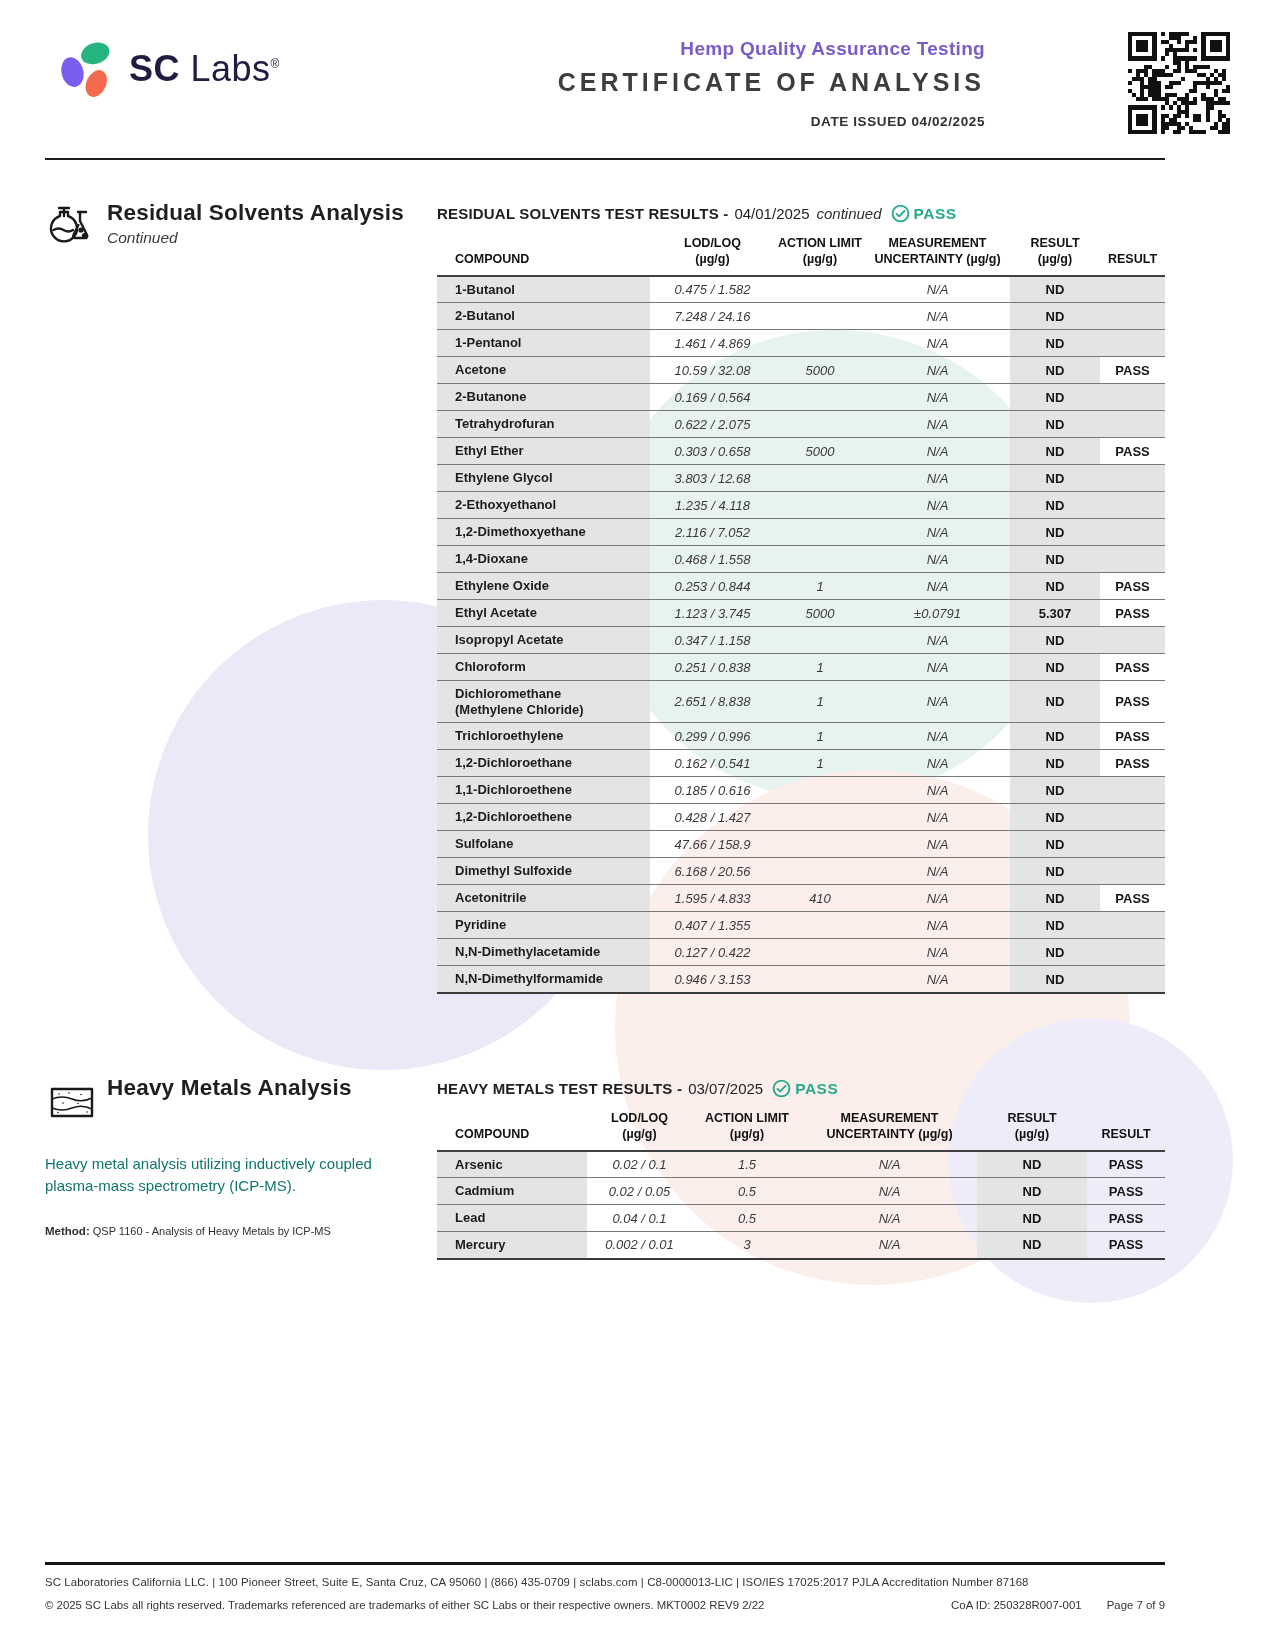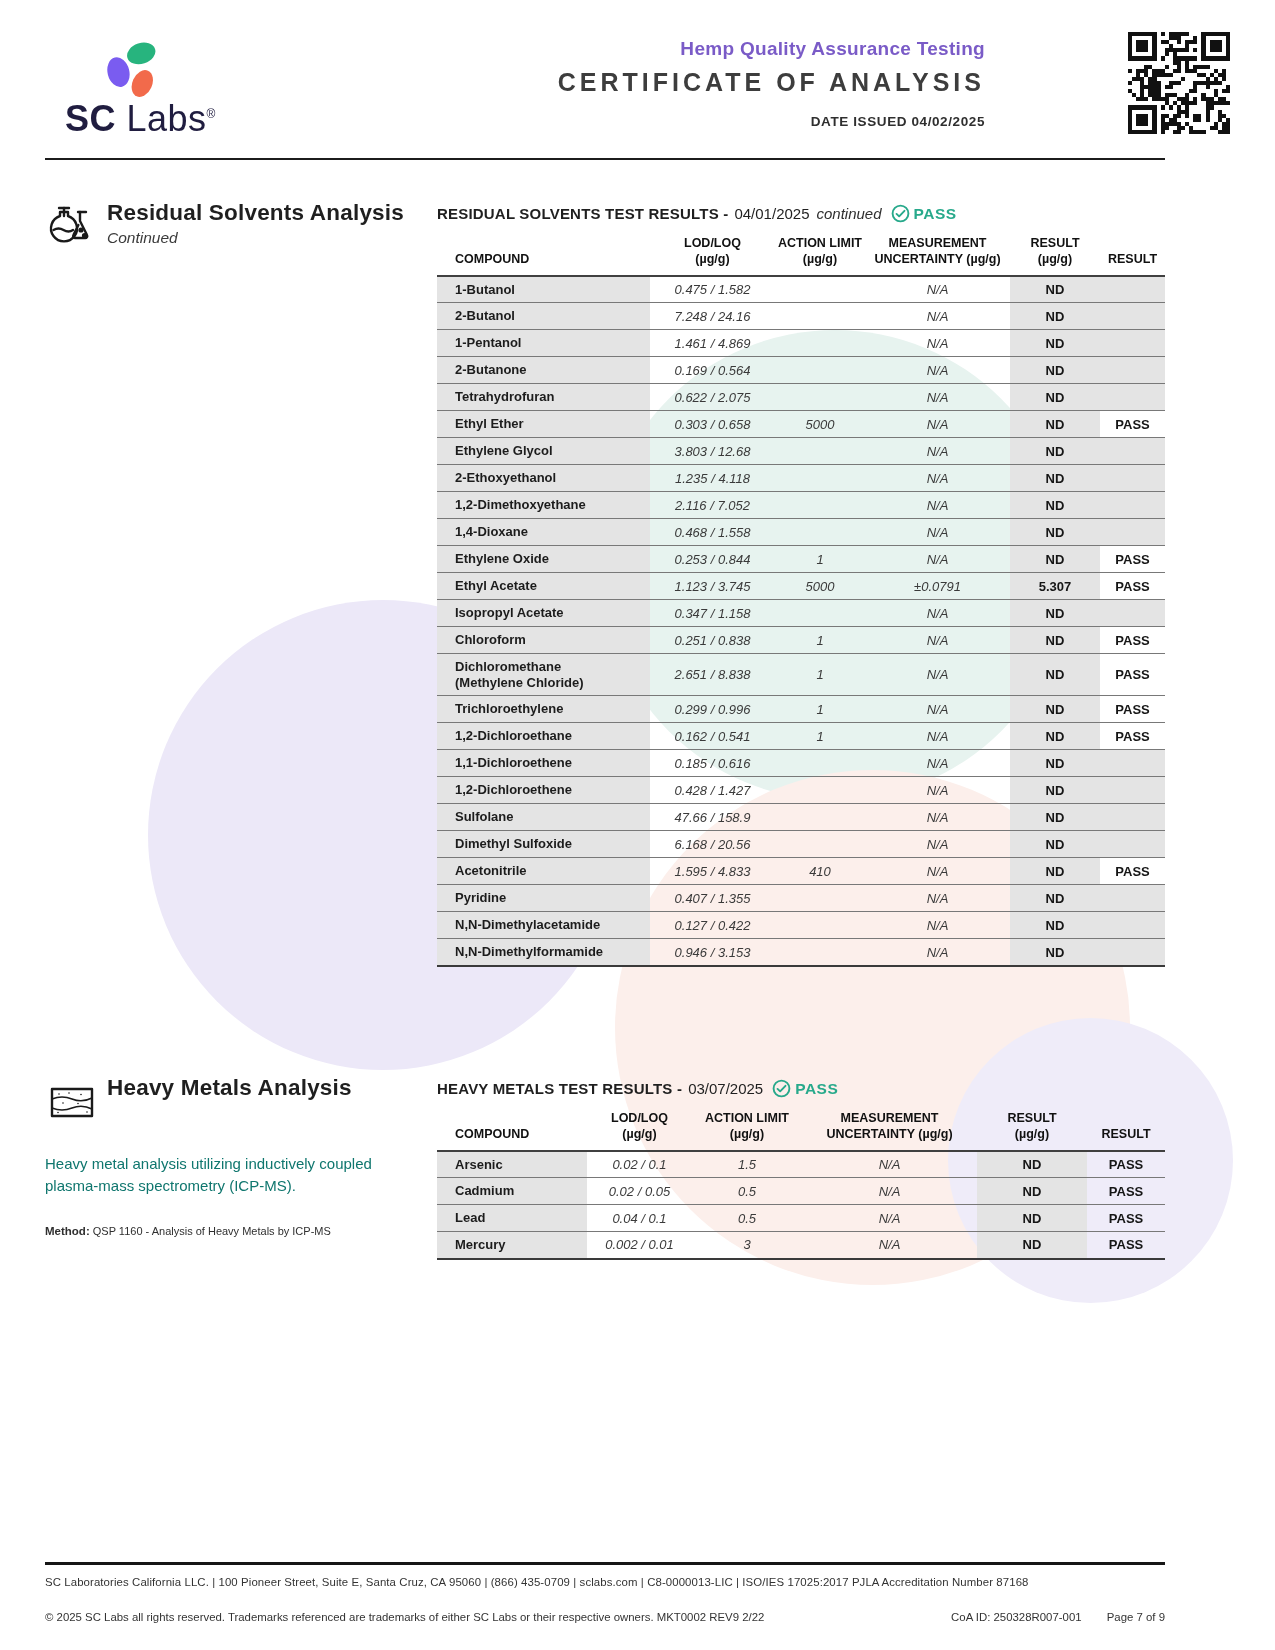--- a/index.html
+++ b/index.html
@@ -11,21 +11,21 @@
   .bg-circle { position:absolute; border-radius:50%; z-index:0; }
   .bg-teal     { left:600px; top:330px;  width:470px; height:470px; background:#e7f3ef; }
   .bg-lavender { left:148px; top:600px;  width:470px; height:470px; background:#ece8f8; }
   .bg-pink     { left:615px; top:770px;  width:515px; height:515px; background:#fcefeb; }
   .bg-lavender2{ left:948px; top:1018px; width:285px; height:285px; background:#efecf9; }
 
   .content { position:relative; z-index:1; }
 
   
   .header { position:absolute; top:28px; left:45px; right:45px; height:120px; }
-  .logo { position:absolute; left:8px; top:12px; display:flex; align-items:center;flex-direction:column; }
+  .logo { position:absolute; left:14px; top:12px; display:flex; align-items:center; }
   .logo-mark { width:58px; height:58px; }
   .logo-text { font-size:36px; color:#201d40; margin-left:12px; letter-spacing:0.5px; }
   .logo-text b { font-weight:800; }
   .logo-text .reg { font-size:12px; vertical-align:super; font-weight:400; }
   .header-titles { position:absolute; right:245px; top:10px; text-align:right; }
   .ht1 { font-size:19px; font-weight:700; color:#7a5bc7; letter-spacing:0.3px; }
   .ht2 { font-size:25px; font-weight:600; color:#3d3d3d; letter-spacing:4px; margin-top:8px; }
   .ht3 { font-size:13.5px; font-weight:600; color:#2f2f2f; letter-spacing:0.6px; margin-top:17px; }
   .qr { position:absolute; right:0; top:0; width:102px; height:110px; }
   .header-rule { position:absolute; top:158px; left:45px; width:1120px; border-top:2px solid #1c1c1c; }
@@ -67,21 +67,21 @@
                 white-space:pre-line; line-height:1.2; }
   td.val { font-style:italic; color:#3a3a3a; text-align:center; }
   td.result { font-weight:700; color:#161616; text-align:center; background:#e4e4e4; }
   td.pass { font-weight:700; color:#161616; text-align:center; }
   td.pass.empty { background:#e4e4e4; }
 
   
   .footer-rule { position:absolute; top:1562px; left:45px; width:1120px; border-top:3px solid #161616; }
   .footer { position:absolute; top:1576px; left:45px; width:1120px; font-size:11.4px; color:#333; }
   .footer-line1 { white-space:nowrap; letter-spacing:0.1px; }
-  .footer-line2 { display:flex; justify-content:space-between; margin-top:23px; }
+  .footer-line2 { display:flex; justify-content:space-between; margin-top:11px; }
   .footer-right span { margin-left:22px; }
 </style>
 </head>
 <body>
 
 <div class="page">
 
   <div class="bg-circle bg-teal"></div>
   <div class="bg-circle bg-lavender"></div>
   <div class="bg-circle bg-pink"></div>
@@ -416,20 +416,28 @@
               </tr>
               <tr>
                 <td class="compound">1-Pentanol</td>
                 <td class="val">1.461 / 4.869</td>
                 <td class="val"></td>
                 <td class="val">N/A</td>
                 <td class="result">ND</td>
                 <td class="pass empty"></td>
               </tr>
               <tr>
+                <td class="compound">Acetone</td>
+                <td class="val">10.59 / 32.08</td>
+                <td class="val">5000</td>
+                <td class="val">N/A</td>
+                <td class="result">ND</td>
+                <td class="pass">PASS</td>
+              </tr>
+              <tr>
                 <td class="compound">2-Butanone</td>
                 <td class="val">0.169 / 0.564</td>
                 <td class="val"></td>
                 <td class="val">N/A</td>
                 <td class="result">ND</td>
                 <td class="pass empty"></td>
               </tr>
               <tr>
                 <td class="compound">Tetrahydrofuran</td>
                 <td class="val">0.622 / 2.075</td>

